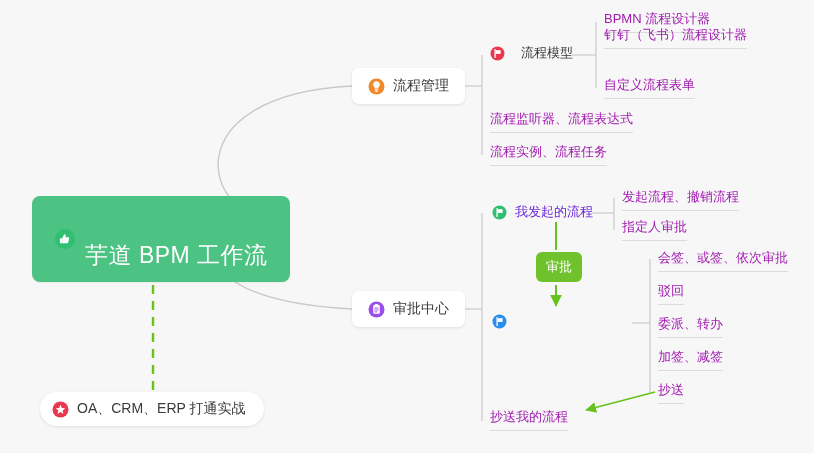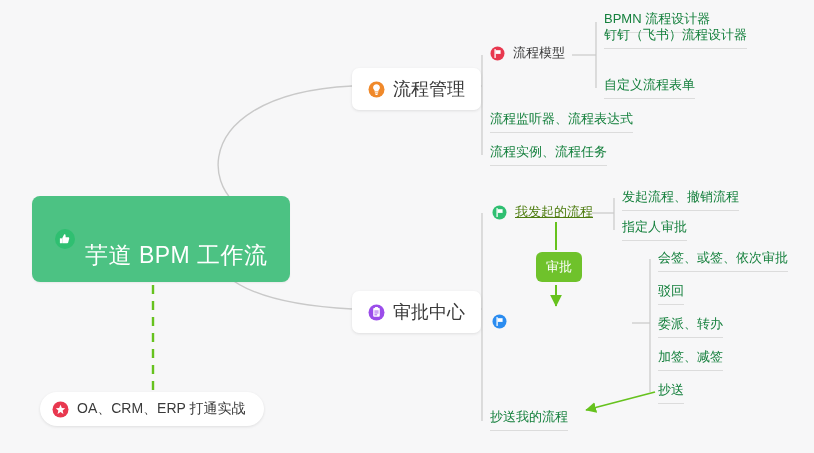--- a/index.html
+++ b/index.html
@@ -26,37 +26,37 @@
 
   
   .card-node {
     position: absolute;
     display: flex; align-items: center; gap: 8px;
     background: #ffffff;
     border-radius: 7px;
     padding: 9px 16px;
     box-shadow: 0 1px 3px rgba(0,0,0,.10);
   }
-  .card-label { color: #3a3a3a; font-size: 18px; white-space: nowrap; }
+  .card-label { color: #3a3a3a; font-size: 14px; white-space: nowrap; }
 
   .pill-node {
     position: absolute;
     display: flex; align-items: center; gap: 8px;
     background: #ffffff;
     border-radius: 20px;
     padding: 8px 18px 8px 12px;
     box-shadow: 0 1px 3px rgba(0,0,0,.10);
   }
   .pill-label { color: #3a3a3a; font-size: 14px; white-space: nowrap; }
 
   
   .leaf {
     position: absolute;
     display: flex; align-items: flex-end; gap: 7px;
-    color: #15803d; font-size: 13px; white-space: nowrap;
+    color: #a21caf; font-size: 13px; white-space: nowrap;
     padding-bottom: 4px;
     border-bottom: 1px solid #dcdcdc;
   }
 
   
   .anno-chip {
     position: absolute;
     background: #6fc22b;
     border-radius: 6px;
     padding: 6px 10px;
@@ -135,21 +135,21 @@
         <path d="M8.5 3.2 C6.5 3.2 5.1 4.7 5.1 6.5 C5.1 7.8 5.9 8.6 6.5 9.3
                  L6.5 10.6 L10.5 10.6 L10.5 9.3 C11.1 8.6 11.9 7.8 11.9 6.5
                  C11.9 4.7 10.5 3.2 8.5 3.2 Z" fill="#ffffff"></path>
         <rect x="6.8" y="11.3" width="3.4" height="1.1" rx="0.5" fill="#ffffff"></rect>
         <rect x="7.3" y="12.9" width="2.4" height="1.0" rx="0.5" fill="#ffffff"></rect>
       </svg>
     </span>
     <span class="card-label">流程管理</span>
   </div>
 
-  <div style="position:absolute; left:490px; top:44px; display:flex; align-items:center; gap:8px;">
+  <div style="position:absolute; left:490px; top:44px; display:flex; align-items:center; gap:16px;">
     <span class="ic">
       <svg width="15" height="15" viewBox="0 0 15 15">
         <circle cx="7.5" cy="7.5" r="7" fill="#e8384f"></circle>
         <path d="M5.1 3.6 L5.1 11.4" stroke="#ffffff" stroke-width="1.3" stroke-linecap="round"></path>
         <path d="M5.6 4.2 L10.6 4.2 L10.6 7.9 L5.6 7.9 Z" fill="#ffffff"></path>
       </svg>
     </span>
     <span style="color:#3a3a3a; font-size:13px; white-space:nowrap;">流程模型</span>
   </div>
 
@@ -185,21 +185,21 @@
   </div>
 
   <div style="position:absolute; left:492px; top:203px; display:flex; align-items:center; gap:8px;">
     <span class="ic">
       <svg width="15" height="15" viewBox="0 0 15 15">
         <circle cx="7.5" cy="7.5" r="7" fill="#2fbf71"></circle>
         <path d="M5.1 3.6 L5.1 11.4" stroke="#ffffff" stroke-width="1.3" stroke-linecap="round"></path>
         <path d="M5.6 4.2 L10.6 4.2 L10.6 7.9 L5.6 7.9 Z" fill="#ffffff"></path>
       </svg>
     </span>
-    <span style="color:#4d7c0f; font-size:13px; white-space:nowrap;text-decoration:underline;">我发起的流程</span>
+    <span style="color:#6d28d9; font-size:13px; white-space:nowrap;">我发起的流程</span>
   </div>
 
   <div class="leaf" style="left:622px; top:188px;">
     <span>发起流程、撤销流程</span>
   </div>
   <div class="leaf" style="left:622px; top:218px;justify-content:flex-end;">
     <span>指定人审批</span>
   </div>
 
   <div class="anno-chip" style="left:536px; top:252px;">

